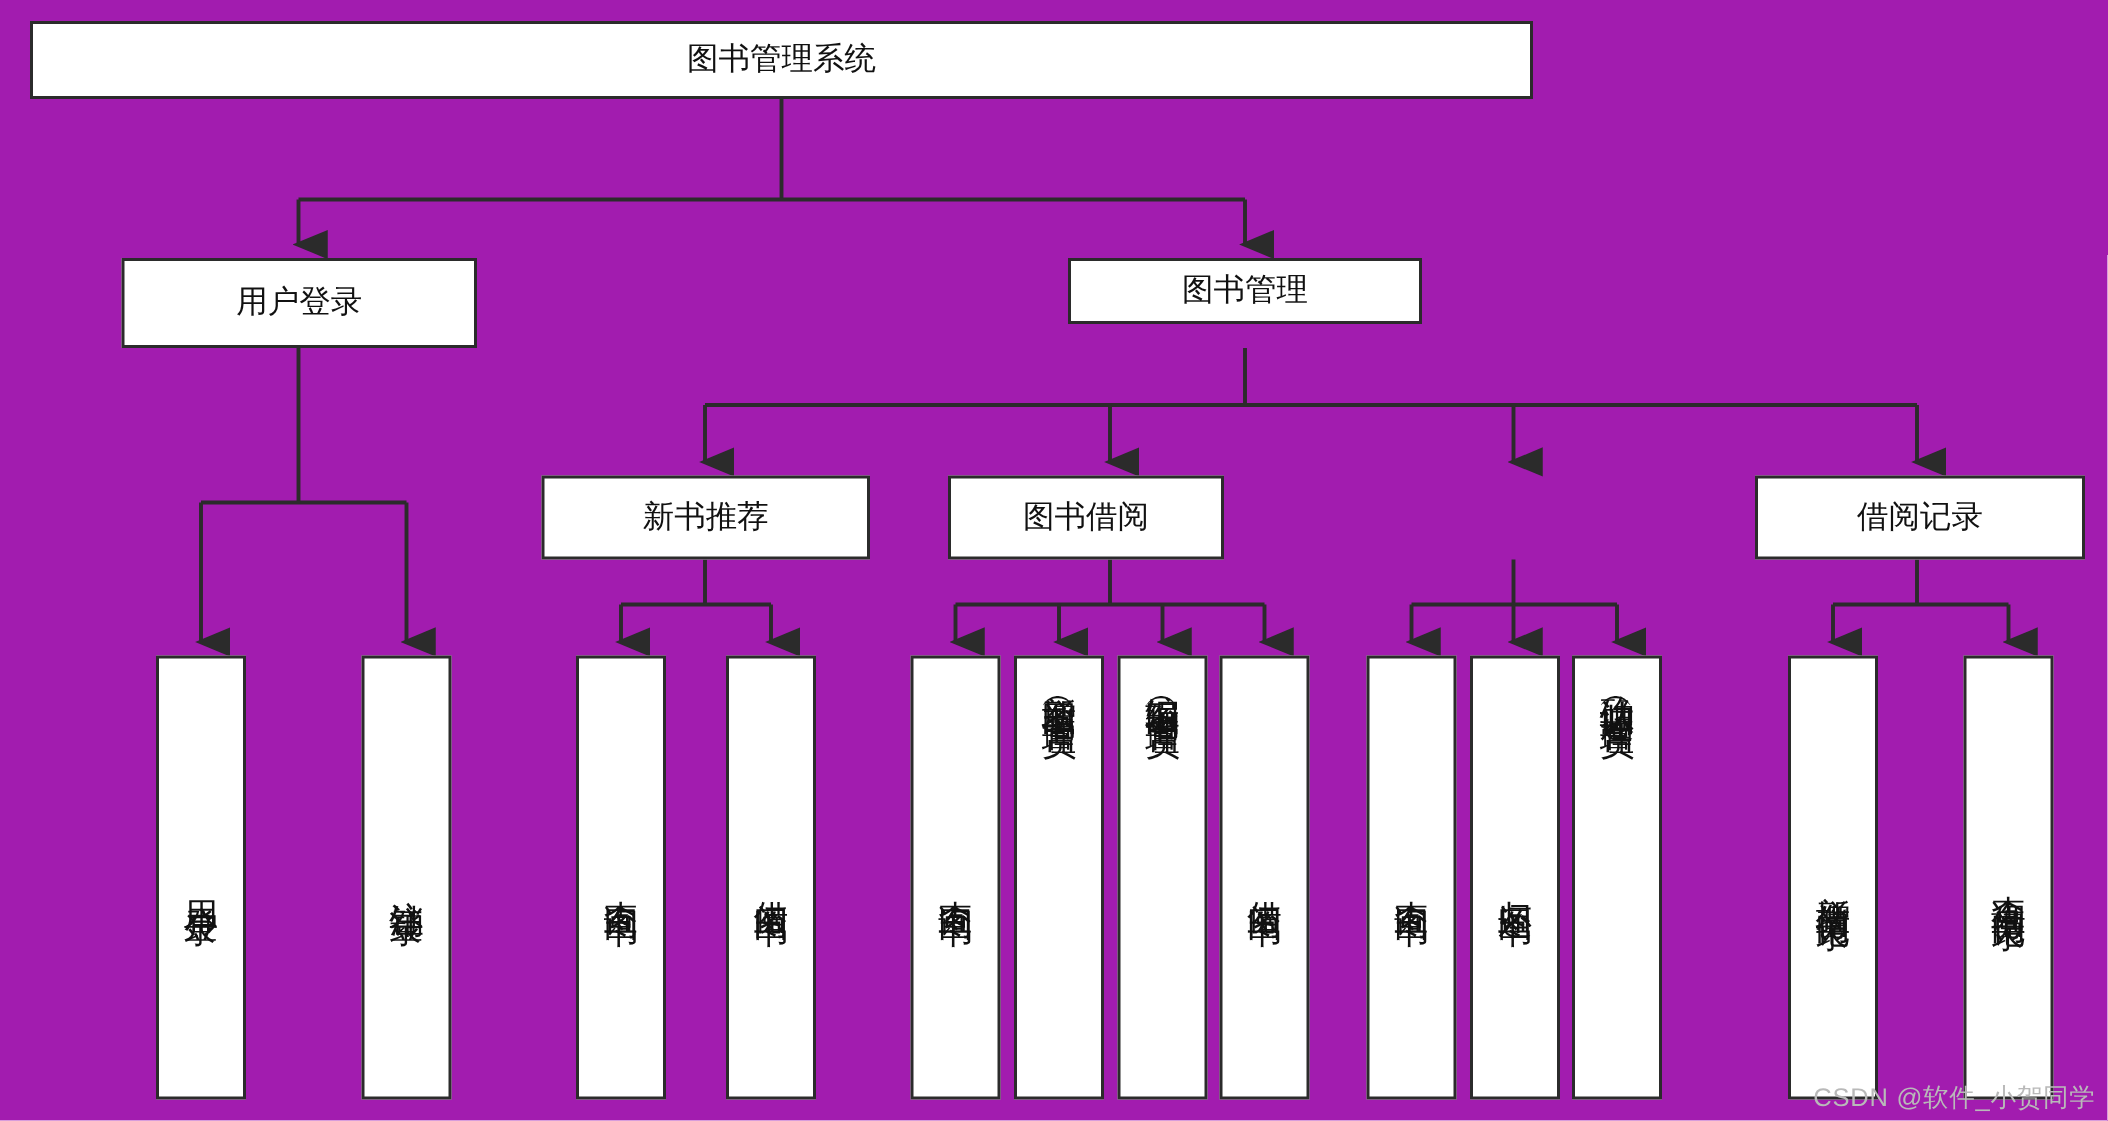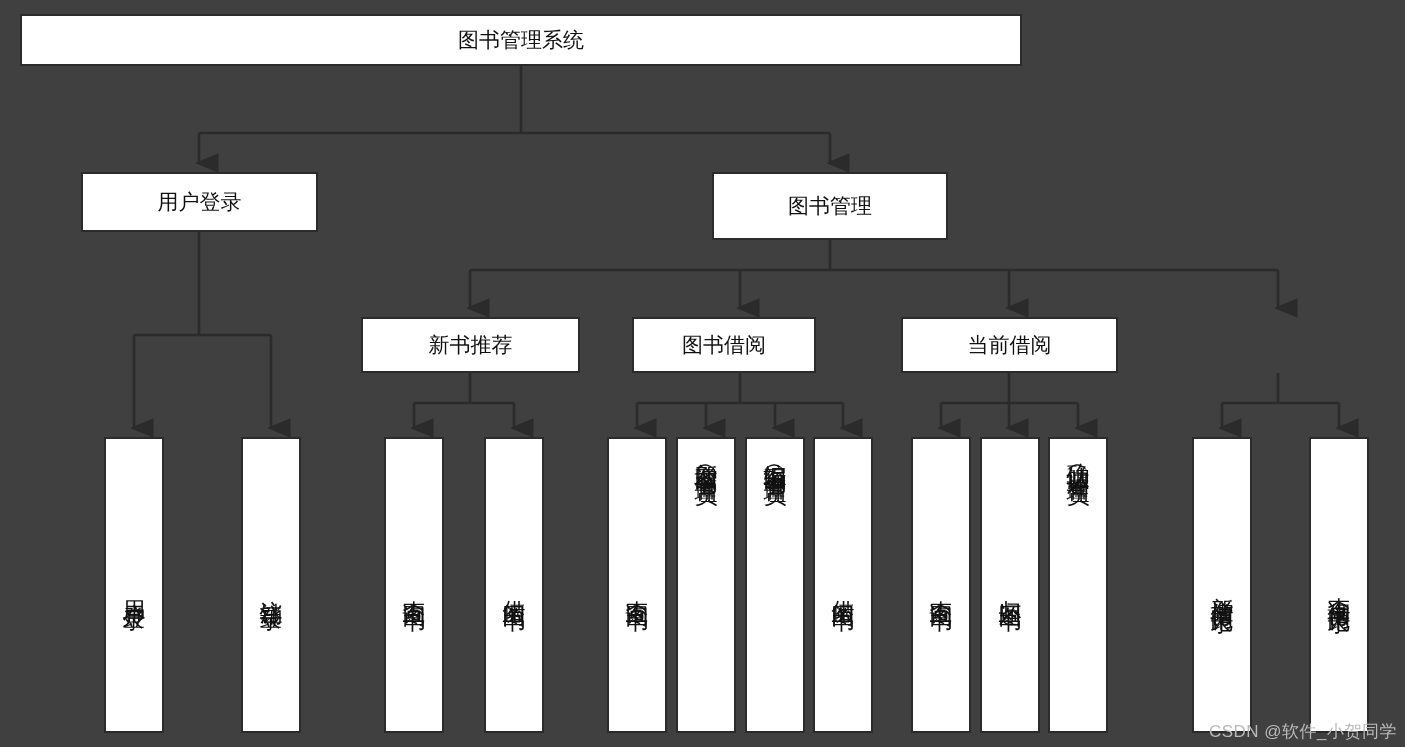--- a/index.html
+++ b/index.html
@@ -7,21 +7,21 @@
     padding: 0;
     background: #ffffff;
   }
   body {
     font-family: "Liberation Sans", "DejaVu Sans", sans-serif;
   }
   #canvas {
     position: relative;
     width: 1405px;
     height: 747px;
-    background: #404040;
+    background: #a21caf;
     overflow: hidden;
   }
   svg.wires {
     position: absolute;
     left: 0;
     top: 0;
     width: 1405px;
     height: 747px;
     pointer-events: none;
   }
@@ -126,32 +126,32 @@
     </g>
   </svg>
 
   <div class="node" style="left:20px; top:14px; width:1002px; height:52px;">
     <span class="node-label">图书管理系统</span>
   </div>
 
   <div class="node" style="left:81px; top:172px; width:237px; height:60px;">
     <span class="node-label">用户登录</span>
   </div>
-  <div class="node" style="left:712px; top:172px; width:236px; height:68px;align-items:center;">
+  <div class="node" style="left:712px; top:172px; width:236px; height:44px;align-items:center;">
     <span class="node-label">图书管理</span>
   </div>
 
   <div class="node" style="left:361px; top:317px; width:219px; height:56px;text-align:center;">
     <span class="node-label">新书推荐</span>
   </div>
   <div class="node" style="left:632px; top:317px; width:184px; height:56px;">
     <span class="node-label">图书借阅</span>
   </div>
-  <div class="node" style="left:901px; top:317px; width:217px; height:56px;">
-    <span class="node-label">当前借阅</span>
+  <div class="node" style="left:1170px; top:317px; width:220px; height:56px;">
+    <span class="node-label">借阅记录</span>
   </div>
 
   <div class="node leaf center" style="left:104px; top:437px; width:60px; height:296px;">
     <span class="node-label">用户登录</span>
   </div>
   <div class="node leaf center" style="left:241px; top:437px; width:60px; height:296px;">
     <span class="node-label">注销登录</span>
   </div>
 
   <div class="node leaf center" style="left:384px; top:437px; width:60px; height:296px;">

